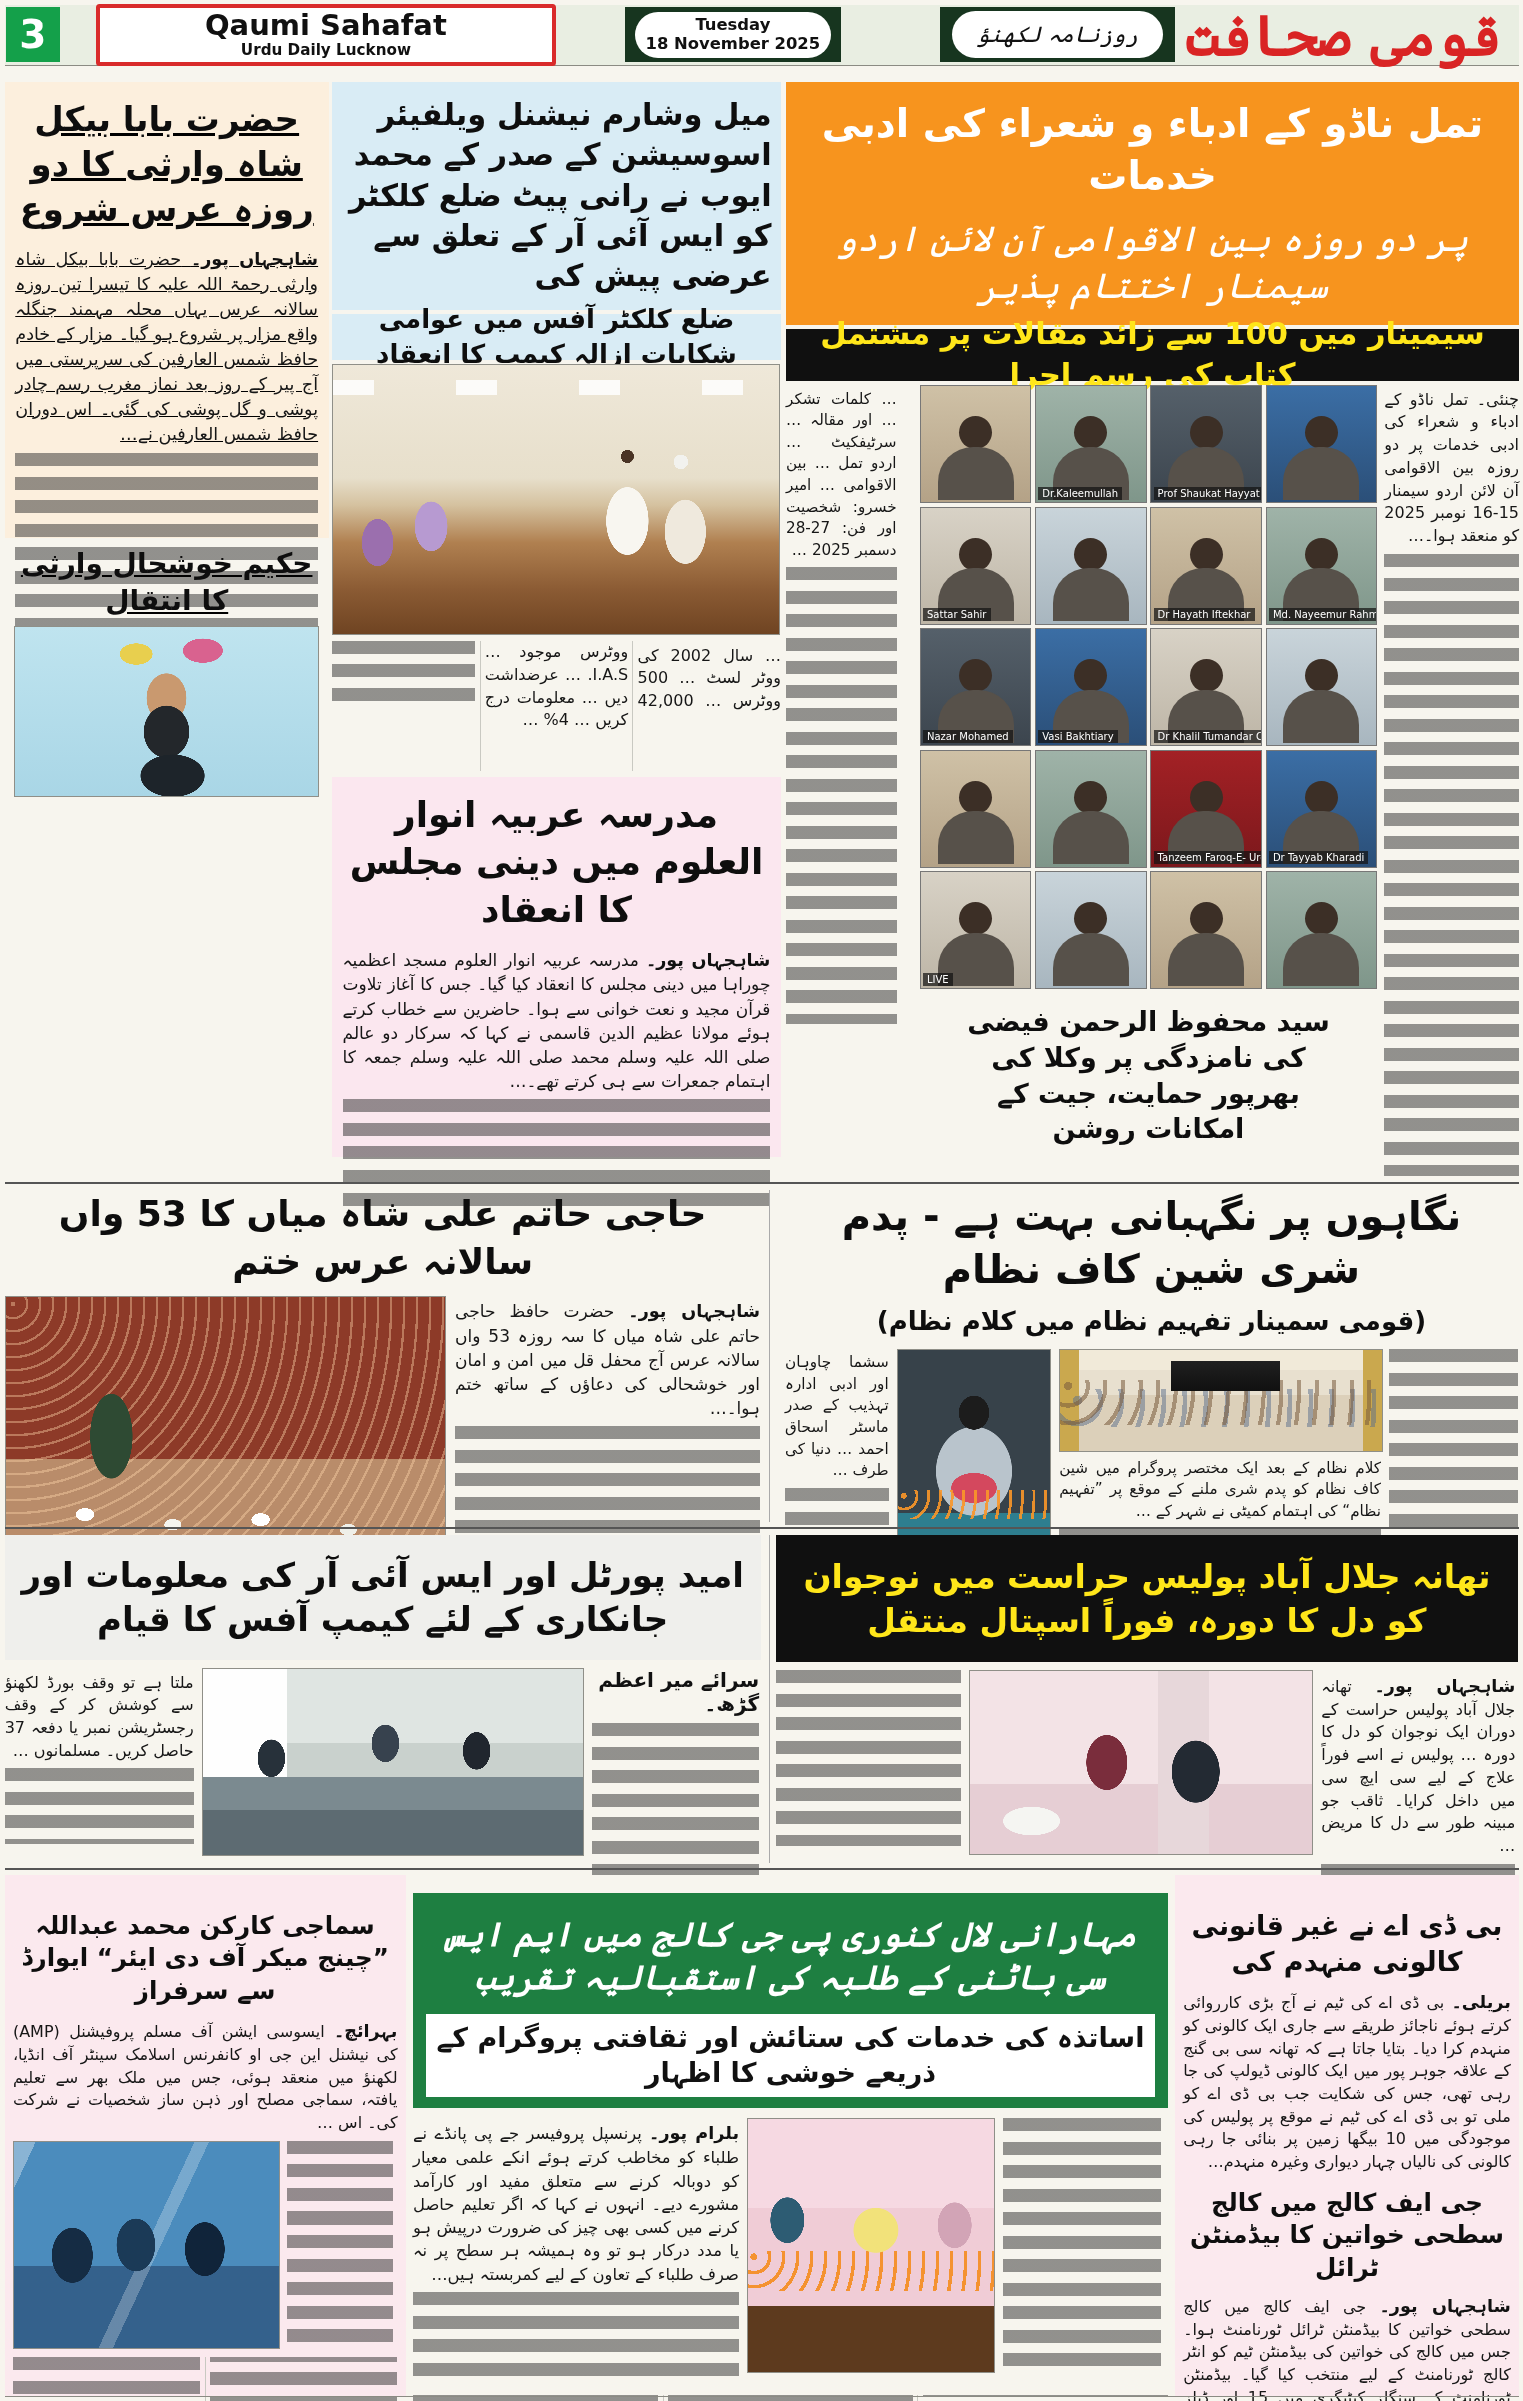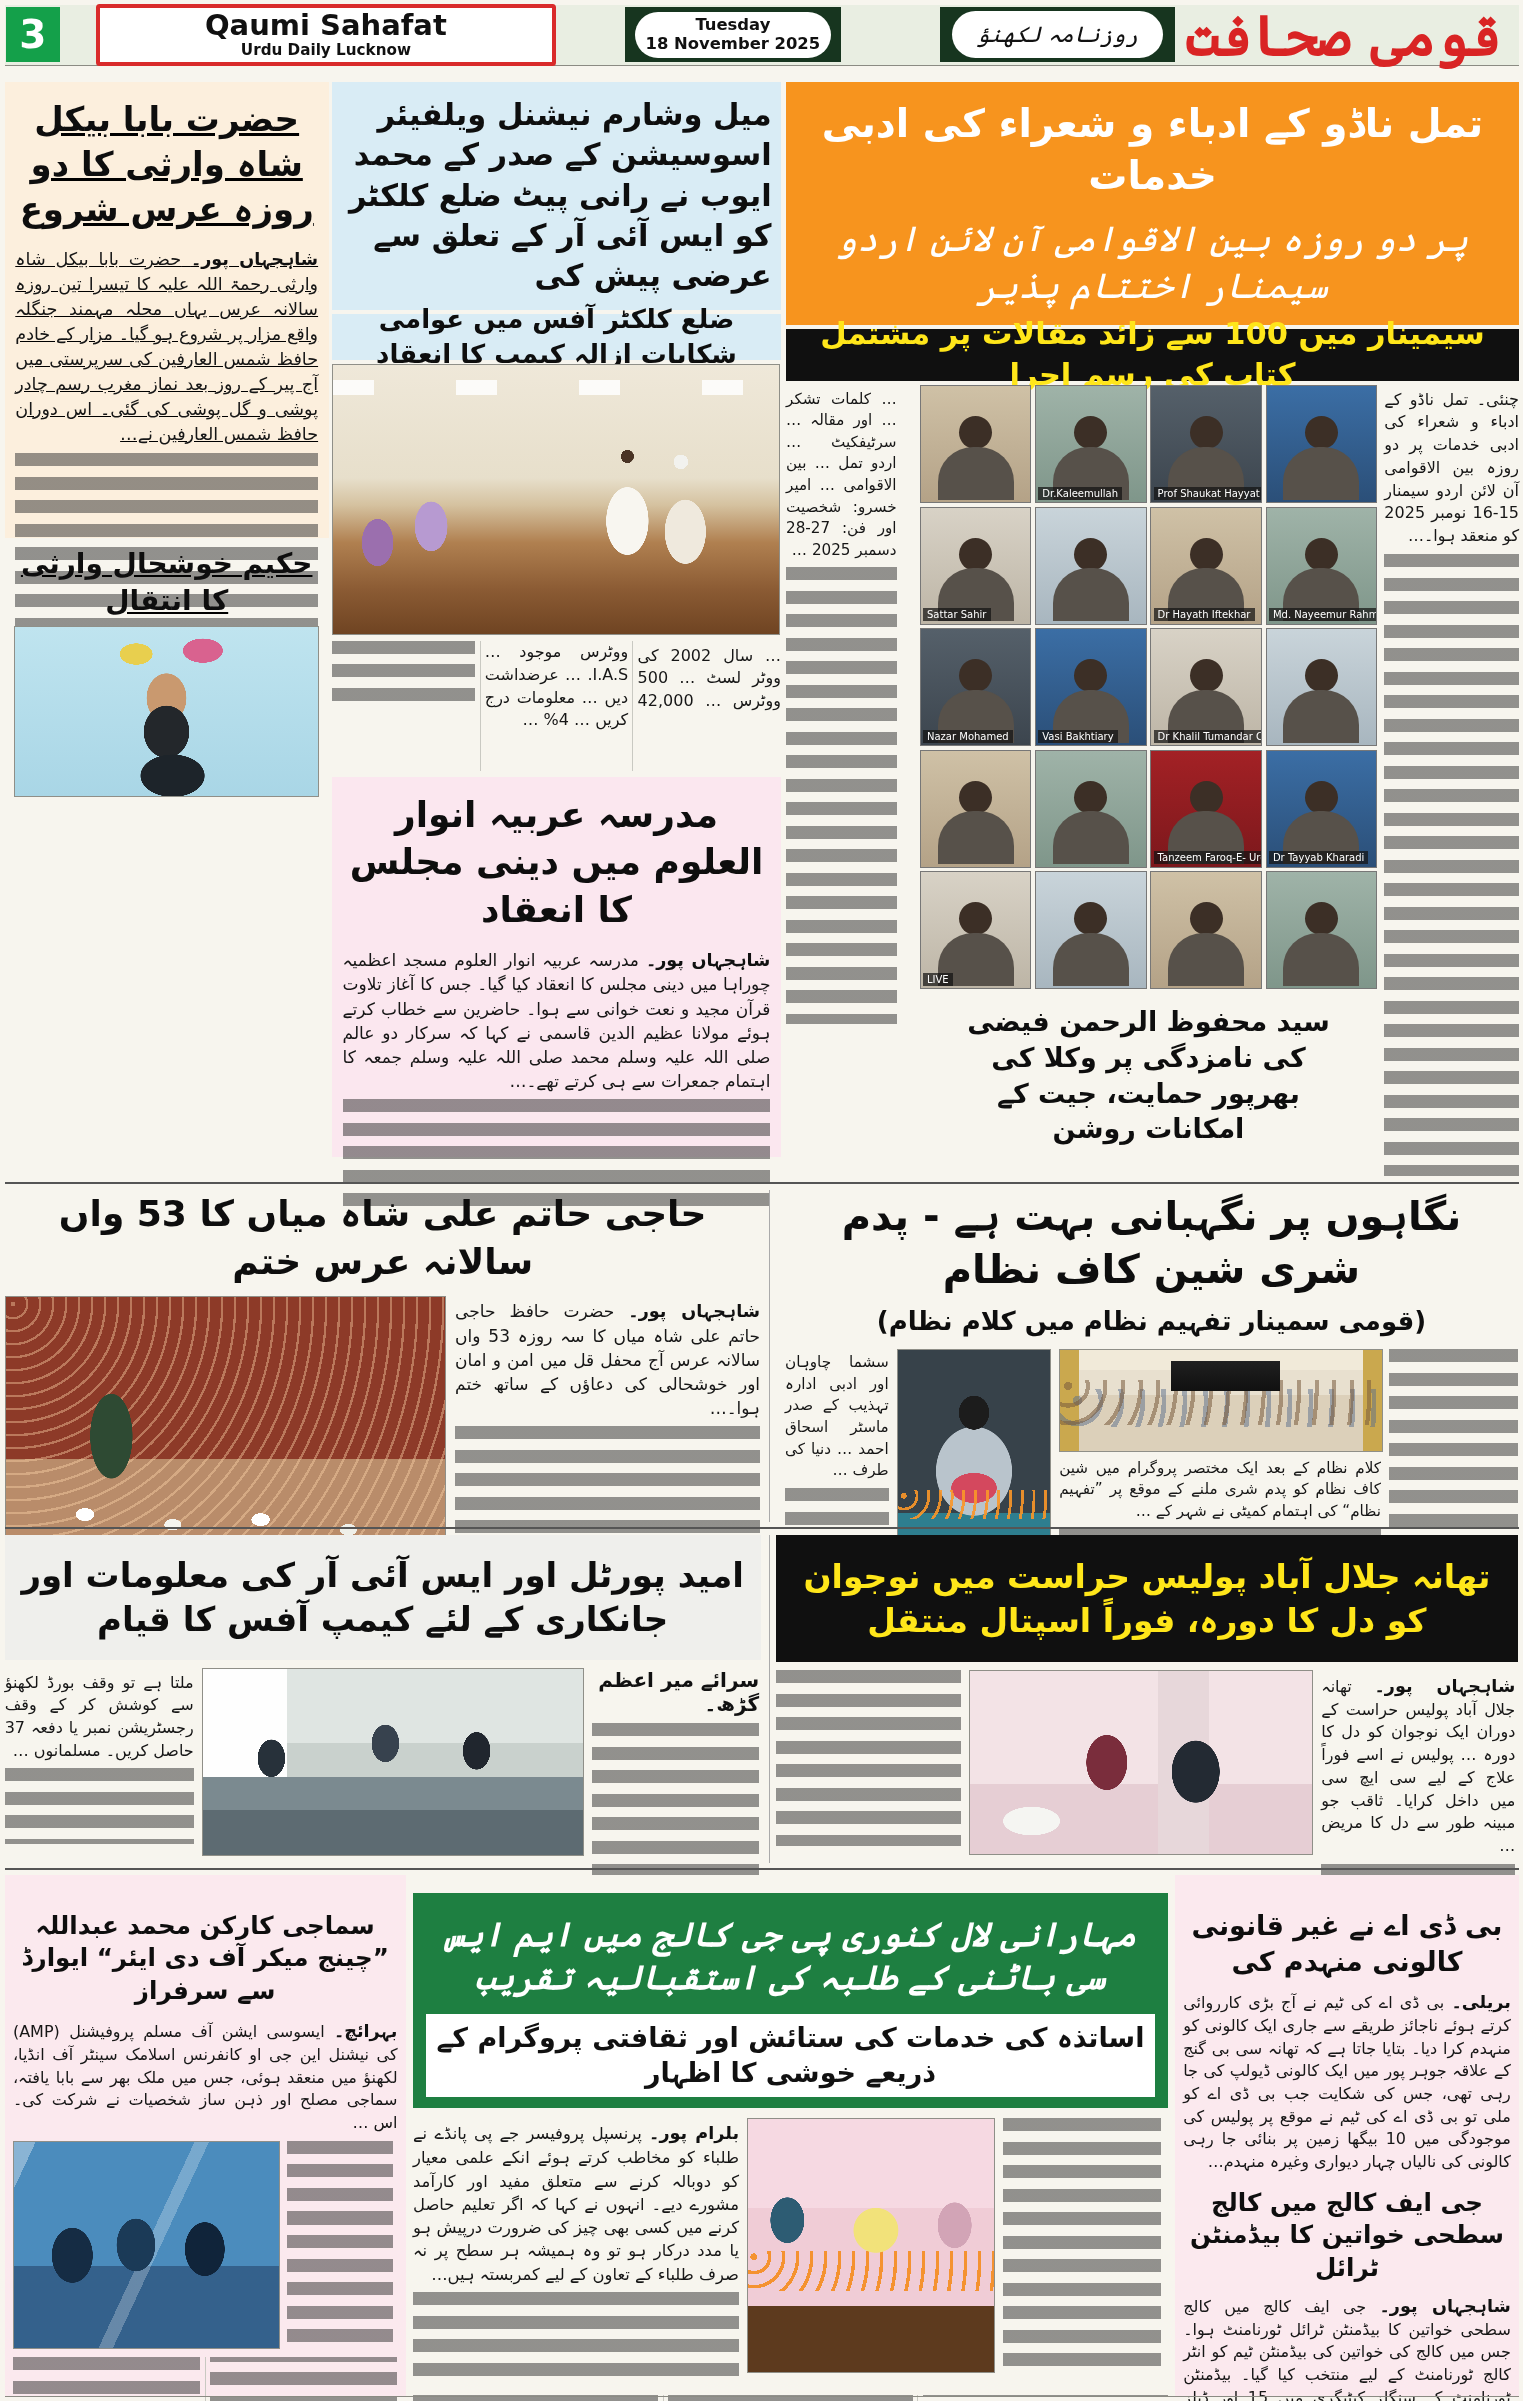--- a/index.html
+++ b/index.html
@@ -343,21 +343,21 @@
       </div>
     </div>
   </div>
 
   <div class="rule-h" style="top:1868px;"></div>
 
   <div class="sec pinkpaper" style="left:4.7px;top:1875px;width:401px;height:521px;padding:35px 8.2px 0;box-sizing:border-box;">
     <div class="hl" dir="rtl" style="font-size:24.6px;">سماجی کارکن محمد عبداللہ ”چینج میکر آف دی ایئر“ ایوارڈ سے سرفراز</div>
     <p class="excerpt" dir="rtl" style="margin-top:11.7px;font-size:16px;">
       <span class="dateline">بہرائچ۔</span>
-      <span>ایسوسی ایشن آف مسلم پروفیشنل (AMP) کی نیشنل این جی او کانفرنس اسلامک سینٹر آف انڈیا، لکھنؤ میں منعقد ہوئی، جس میں ملک بھر سے بابا یافتہ، سماجی مصلح اور ذہن ساز شخصیات نے شرکت کی۔ اس …</span>
+      <span>ایسوسی ایشن آف مسلم پروفیشنل (AMP) کی نیشنل این جی او کانفرنس اسلامک سینٹر آف انڈیا، لکھنؤ میں منعقد ہوئی، جس میں ملک بھر سے تعلیم یافتہ، سماجی مصلح اور ذہن ساز شخصیات نے شرکت کی۔ اس …</span>
     </p>
     <div style="display:flex;gap:7px;margin-top:4.7px;">
       <div class="photo ph-amp" style="width:265px;height:206px;"></div>
       <div class="fill" style="width:106px;height:206px;"></div>
     </div>
     <div class="cols2" style="margin-top:8.2px;height:158px;">
       <div class="fill" style="height:158px;"></div>
     </div>
   </div>
 

